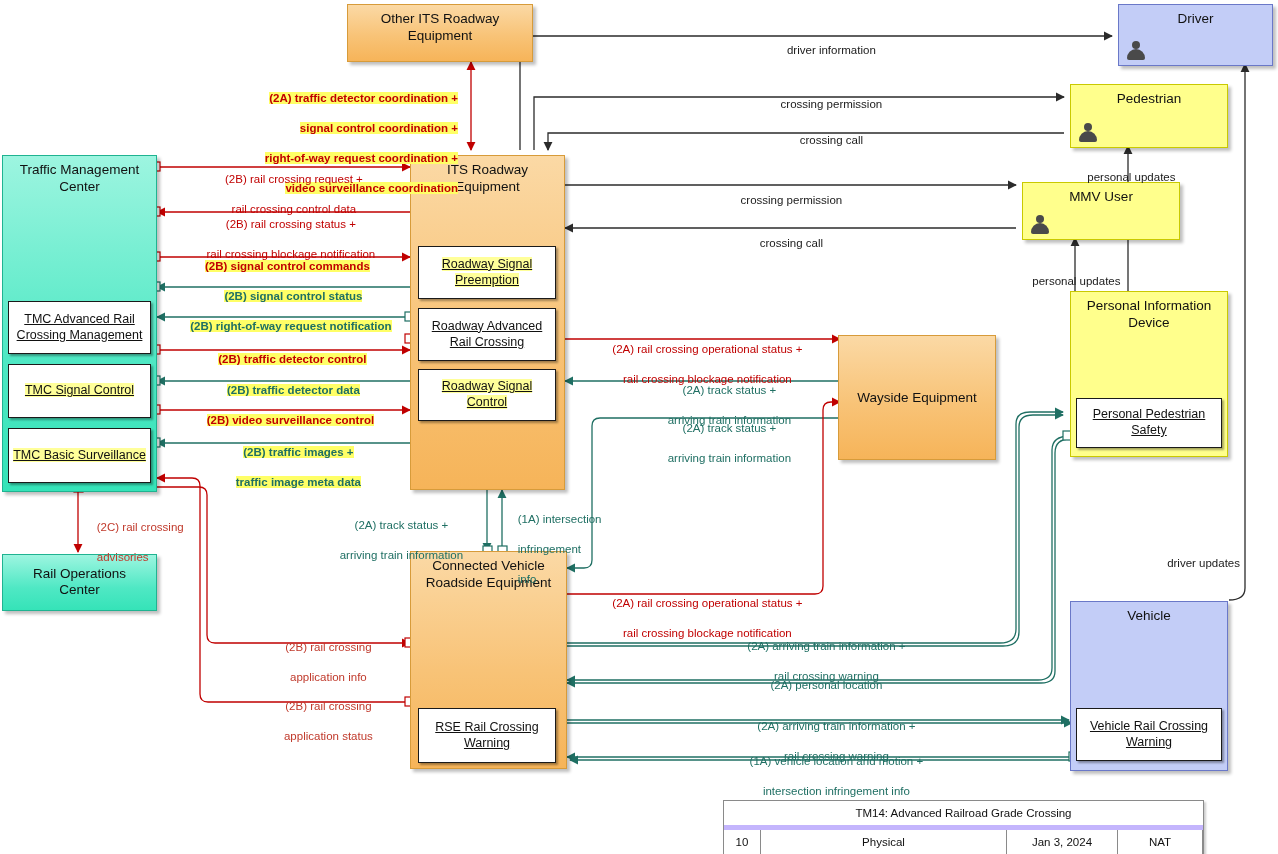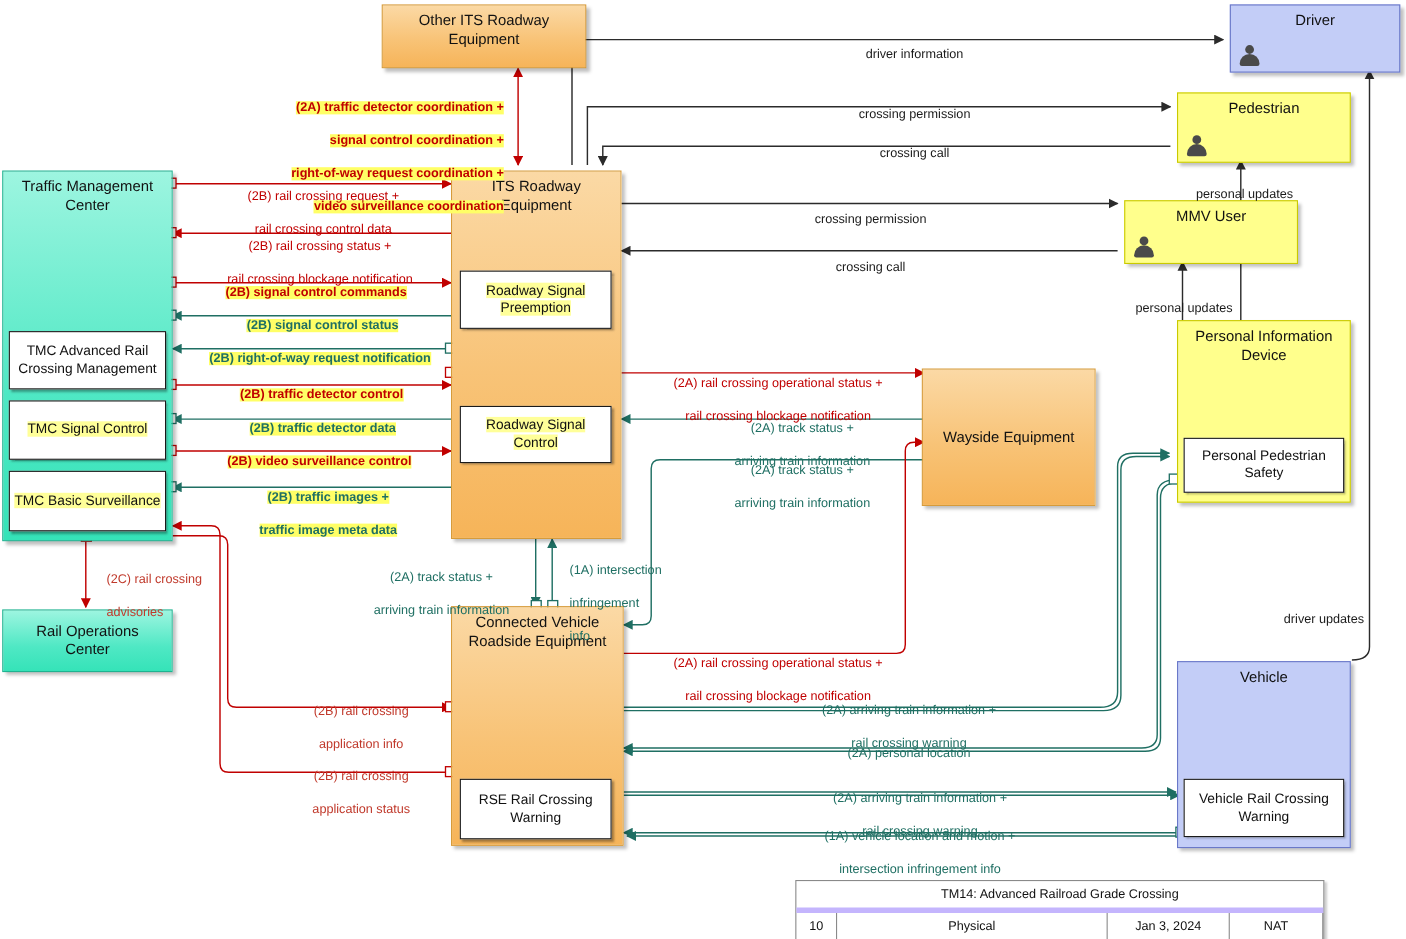--- a/index.html
+++ b/index.html
@@ -13,21 +13,21 @@
         font-size:13.5px;color:#111;line-height:1.25;padding:0 6px;box-sizing:border-box;}
   .node.center .title{top:50%;transform:translateY(-50%);}
 
   .orange{background:linear-gradient(180deg,#fbd9a5 0%,#f8c377 55%,#f6b459 100%);border-color:#d79b3a;}
   .teal{background:linear-gradient(180deg,#9df5e0 0%,#4fe8c4 60%,#35e3b8 100%);border-color:#1fb391;}
   .yellow{background:#ffff8c;border-color:#c9c900;}
   .blue{background:#c3cdf7;border-color:#6a78c8;}
 
   .sub{position:absolute;box-sizing:border-box;background:#ffffff;border:1.6px solid #1a1a1a;
        box-shadow:2px 2px 2px rgba(0,0,0,0.35);display:flex;align-items:center;justify-content:center;
-       text-align:center;font-size:12.5px;color:#111;line-height:1.25;padding:2px 4px;}
+       text-align:center;font-size:12.5px;color:#111;line-height:1.25;padding:2px 4px;text-decoration:underline;}
   .sub span.hl{background:#ffff99;}
 
   .lbl{position:absolute;font-size:11.5px;line-height:1.3;white-space:pre;}
   .lbl.red{color:#c00000;}
   .lbl.dred{color:#c0392b;}
   .lbl.green{color:#1f6f63;}
   .lbl.black{color:#1a1a1a;}
   .lbl.bold{font-weight:bold;}
   .lbl .hl{background:#ffff66;}
   .lbl.c{text-align:center;}
@@ -154,20 +154,23 @@
   <div class="node orange" style="left:347px;top:4px;width:186px;height:58px;">
     <div class="title">Other ITS Roadway<br>Equipment</div>
   </div>
 
   <div class="node orange" style="left:410px;top:155px;width:155px;height:335px;">
     <div class="title">ITS Roadway<br>Equipment</div>
   </div>
   <div class="sub" style="left:418px;top:246px;width:138px;height:53px;">
     <div><span class="hl">Roadway Signal Preemption</span></div>
   </div>
+  <div class="sub" style="left:418px;top:308px;width:138px;height:53px;">
+    <div><span>Roadway Advanced Rail Crossing</span></div>
+  </div>
   <div class="sub" style="left:418px;top:369px;width:138px;height:52px;">
     <div><span class="hl">Roadway Signal Control</span></div>
   </div>
 
   <div class="node teal" style="left:2px;top:155px;width:155px;height:337px;">
     <div class="title">Traffic Management<br>Center</div>
   </div>
   <div class="sub" style="left:8px;top:301px;width:143px;height:53px;">
     <div><span>TMC Advanced Rail Crossing Management</span></div>
   </div>

